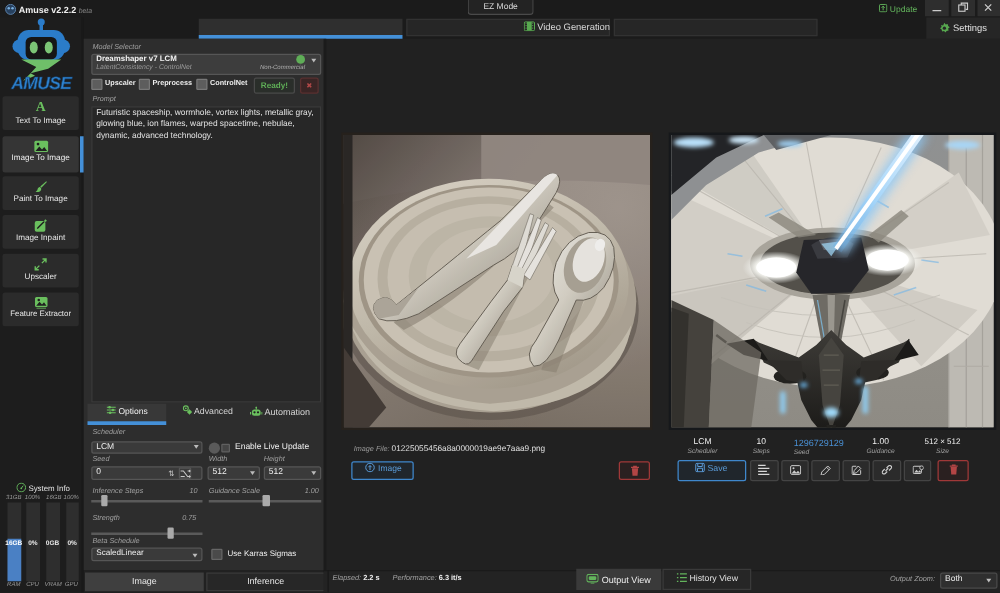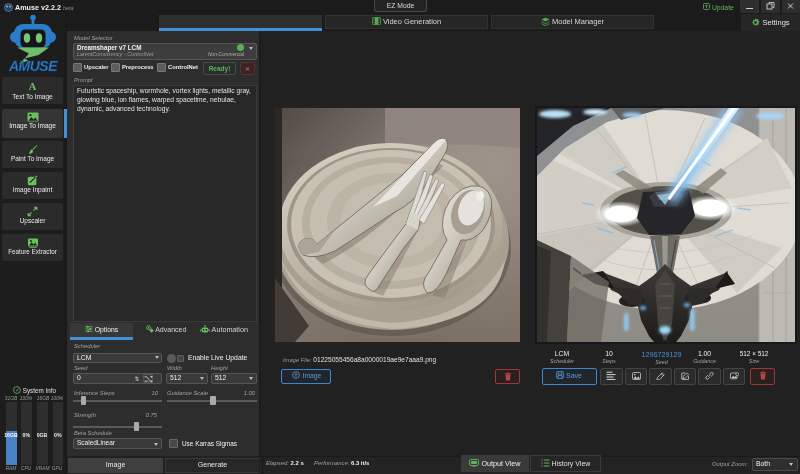--- a/index.html
+++ b/index.html
@@ -33,30 +33,26 @@
       <path d="M6 8.5h7" stroke="#cccccc" stroke-width="1"></path>
       <rect x="27" y="4" width="5" height="5" fill="none" stroke="#cccccc" stroke-width="0.9"></rect>
       <path d="M29 4v-1.5h5v5H32.5" fill="none" stroke="#cccccc" stroke-width="0.9"></path>
       <path d="M48 3.5l5 5m0-5l-5 5" stroke="#cccccc" stroke-width="1"></path>
     </svg>
 
 <div class="abs" style="left:65px;top:14px;width:735px;height:17px;background:#1b1b1b;"></div>
 <div class="abs" style="left:159px;top:15px;width:163px;height:13px;background:#2f2f2f;"></div>
 <div class="abs" style="left:159px;top:28px;width:163px;height:2.5px;background:#4490d8;"></div>
 <div class="abs" style="left:325px;top:15px;width:163px;height:14px;background:#262626;border:1px solid #323232;"></div>
-<div class="abs nw" style="left:325px;top:15px;width:163px;height:13px;font-size:7.5px;color:#d8d8d8;text-align:center;line-height:13px;"><svg width="9" height="8" viewBox="0 0 9 8" style="vertical-align:-1px">
+<div class="abs nw" style="left:325px;top:15px;width:163px;height:13px;font-size:7.5px;color:#d8d8d8;text-align:right;line-height:13px;"><svg width="9" height="8" viewBox="0 0 9 8" style="vertical-align:-1px">
         <rect x="0.4" y="0.4" width="8.2" height="7.2" rx="1" fill="none" stroke="#57a84f" stroke-width="0.8"></rect>
         <rect x="2.6" y="0.6" width="3.8" height="6.8" fill="#57a84f"></rect>
         <path d="M1.4 1.5h1m4.2 0h1M1.4 3.5h1m4.2 0h1M1.4 5.5h1m4.2 0h1" stroke="#57a84f" stroke-width="0.7"></path>
       </svg> Video Generation</div>
 <div class="abs" style="left:491px;top:15px;width:163px;height:14px;background:#262626;border:1px solid #323232;"></div>
-<div class="abs nw" style="left:491px;top:15px;width:163px;height:13px;font-size:7.5px;color:#d8d8d8;text-align:center;line-height:13px;"><svg width="9" height="9" viewBox="0 0 9 9" style="vertical-align:-1.5px">
-        <path d="M4.5 0.5L8.5 2.5 4.5 4.5 0.5 2.5z" fill="#57a84f"></path>
-        <path d="M0.5 4.7l4 2 4-2M0.5 6.7l4 2 4-2" fill="none" stroke="#57a84f" stroke-width="0.8"></path>
-      </svg> Model Manager</div>
 <div class="abs" style="left:741px;top:14px;width:59px;height:17px;background:#262626;"></div>
 <div class="abs nw" style="left:741px;top:14px;width:59px;height:17px;font-size:7.5px;color:#e0e0e0;text-align:center;line-height:17px;"><svg width="9" height="9" viewBox="0 0 9 9" style="vertical-align:-1.5px">
         <path d="M4.5 0.2l1 1.3 1.6-.4.4 1.6 1.3 1-1.3 1 .4 1.6-1.6.4-1 1.3-1-1.3-1.6.4-.4-1.6-1.3-1 1.3-1-.4-1.6 1.6.4z" fill="#57a84f"></path>
         <circle cx="4.5" cy="4.5" r="1.3" fill="#262626"></circle>
       </svg> Settings</div>
 
 <div class="abs" style="left:65px;top:14px;width:2px;height:460px;background:#191919;"></div>
 <div class="abs" style="left:0;top:14px;width:65px;height:460px;background:#1d1d1d;"></div>
 
 <svg class="abs" style="left:5px;top:14px" width="56" height="60" viewBox="0 0 56 60">
@@ -230,21 +226,21 @@
 <div class="abs" style="left:133.5px;top:421.5px;width:5.5px;height:9px;background:#aaaaaa;border-radius:1px;"></div>
 
 <div class="abs it nw" style="left:74px;top:429.5px;font-size:5.8px;">Beta Schedule</div>
 <div class="abs" style="left:73px;top:438px;width:89px;height:10.5px;background:#3a3a3a;border:1px solid #565656;border-radius:2px;"></div>
 <div class="abs nw" style="left:77px;top:439px;font-size:6.5px;color:#f0f0f0;">ScaledLinear</div>
 <div class="abs" style="left:154px;top:442.5px;width:0;height:0;border-left:2px solid transparent;border-right:2px solid transparent;border-top:3px solid #bbbbbb;"></div>
 <div class="abs" style="left:169px;top:438.5px;width:9px;height:9px;background:#4a4a4a;border:1px solid #666666;border-radius:1px;"></div>
 <div class="abs nw" style="left:182px;top:439.5px;font-size:6.4px;color:#f0f0f0;">Use Karras Sigmas</div>
 
 <div class="abs" style="left:68px;top:458px;width:95px;height:14.5px;background:#3f3f3f;font-size:7.1px;color:#e8e8e8;text-align:center;line-height:14px;">Image</div>
-<div class="abs" style="left:165px;top:458px;width:95px;height:14.5px;background:#272727;border:1px solid #3a3a3a;font-size:7.1px;color:#e8e8e8;text-align:center;line-height:13px;">Generate</div>
+<div class="abs" style="left:165px;top:458px;width:95px;height:14.5px;background:#272727;border:1px solid #3a3a3a;font-size:7.1px;color:#e8e8e8;text-align:center;line-height:13px;">Inference</div>
 
 <div class="abs" style="left:259px;top:31px;width:2px;height:443px;background:#1b1b1b;"></div>
 
 <div class="abs" style="left:273px;top:106px;width:249px;height:238px;border:2px solid #26211c;"></div>
 <svg class="abs" style="left:275px;top:108px" width="245" height="234" viewBox="0 0 245 234">
 <defs>
 <linearGradient id="pbg" x1="0" y1="0" x2="0.6" y2="1">
 <stop offset="0" stop-color="#8a7f78"></stop>
           <stop offset="0.45" stop-color="#928880"></stop>
           <stop offset="1" stop-color="#7b7165"></stop>
@@ -430,21 +426,21 @@
 </svg>
 
 <div class="abs nw" style="left:536px;top:349.5px;width:52px;text-align:center;">
       <div style="font-size:6.8px;color:#f0f0f0;">LCM</div>
       <div class="it" style="font-size:5.3px;margin-top:1px;">Scheduler</div>
     </div>
 <div class="abs nw" style="left:588px;top:349.5px;width:42px;text-align:center;">
       <div style="font-size:6.8px;color:#f0f0f0;">10</div>
       <div class="it" style="font-size:5.3px;margin-top:1px;">Steps</div>
     </div>
-<div class="abs nw" style="left:635px;top:349.5px;width:53px;text-align:center;">
+<div class="abs nw" style="left:635px;top:349.5px;width:53px;text-align:left;">
       <div style="font-size:7.2px;color:#4a90d4;">1296729129</div>
       <div class="it" style="font-size:5.3px;margin-top:0.5px;">Seed</div>
     </div>
 <div class="abs nw" style="left:681px;top:349.5px;width:47px;text-align:center;">
       <div style="font-size:6.8px;color:#f0f0f0;">1.00</div>
       <div class="it" style="font-size:5.3px;margin-top:1px;">Guidance</div>
     </div>
 <div class="abs nw" style="left:730px;top:349.5px;width:48px;text-align:center;">
       <div style="font-size:6.4px;color:#f0f0f0;">512 × 512</div>
       <div class="it" style="font-size:5.3px;margin-top:1px;">Size</div>

